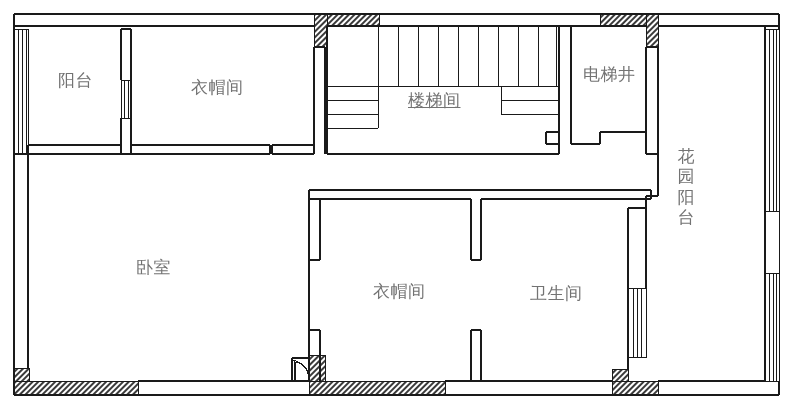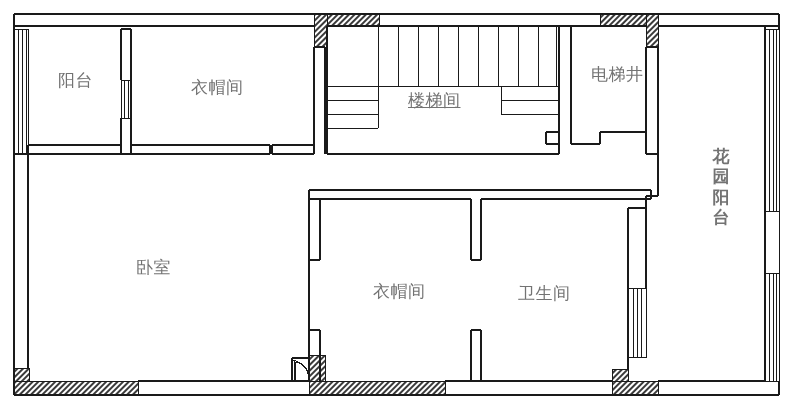--- a/index.html
+++ b/index.html
@@ -277,23 +277,23 @@
     </g>
 
   </svg>
 
   <div class="room-label" style="left:58px; top:72px;">阳台</div>
 
   <div class="room-label" style="left:191px; top:79px;">衣帽间</div>
 
   <div class="room-label" style="left:408px; top:92px;text-decoration:underline;">楼梯间</div>
 
-  <div class="room-label" style="left:583px; top:66px;margin-left:8px;">电梯井</div>
-
-  <div class="room-label vertical" style="left:711px; top:146px;font-weight:bold;">花园阳台</div>
+  <div class="room-label" style="left:583px; top:66px;">电梯井</div>
+
+  <div class="room-label vertical" style="left:676px; top:146px;">花园阳台</div>
 
   <div class="room-label" style="left:136px; top:259px;">卧室</div>
 
   <div class="room-label" style="left:373px; top:283px;">衣帽间</div>
 
-  <div class="room-label" style="left:518px; top:285px;">卫生间</div>
+  <div class="room-label" style="left:530px; top:285px;">卫生间</div>
 
 </div>
 
 </body></html>

